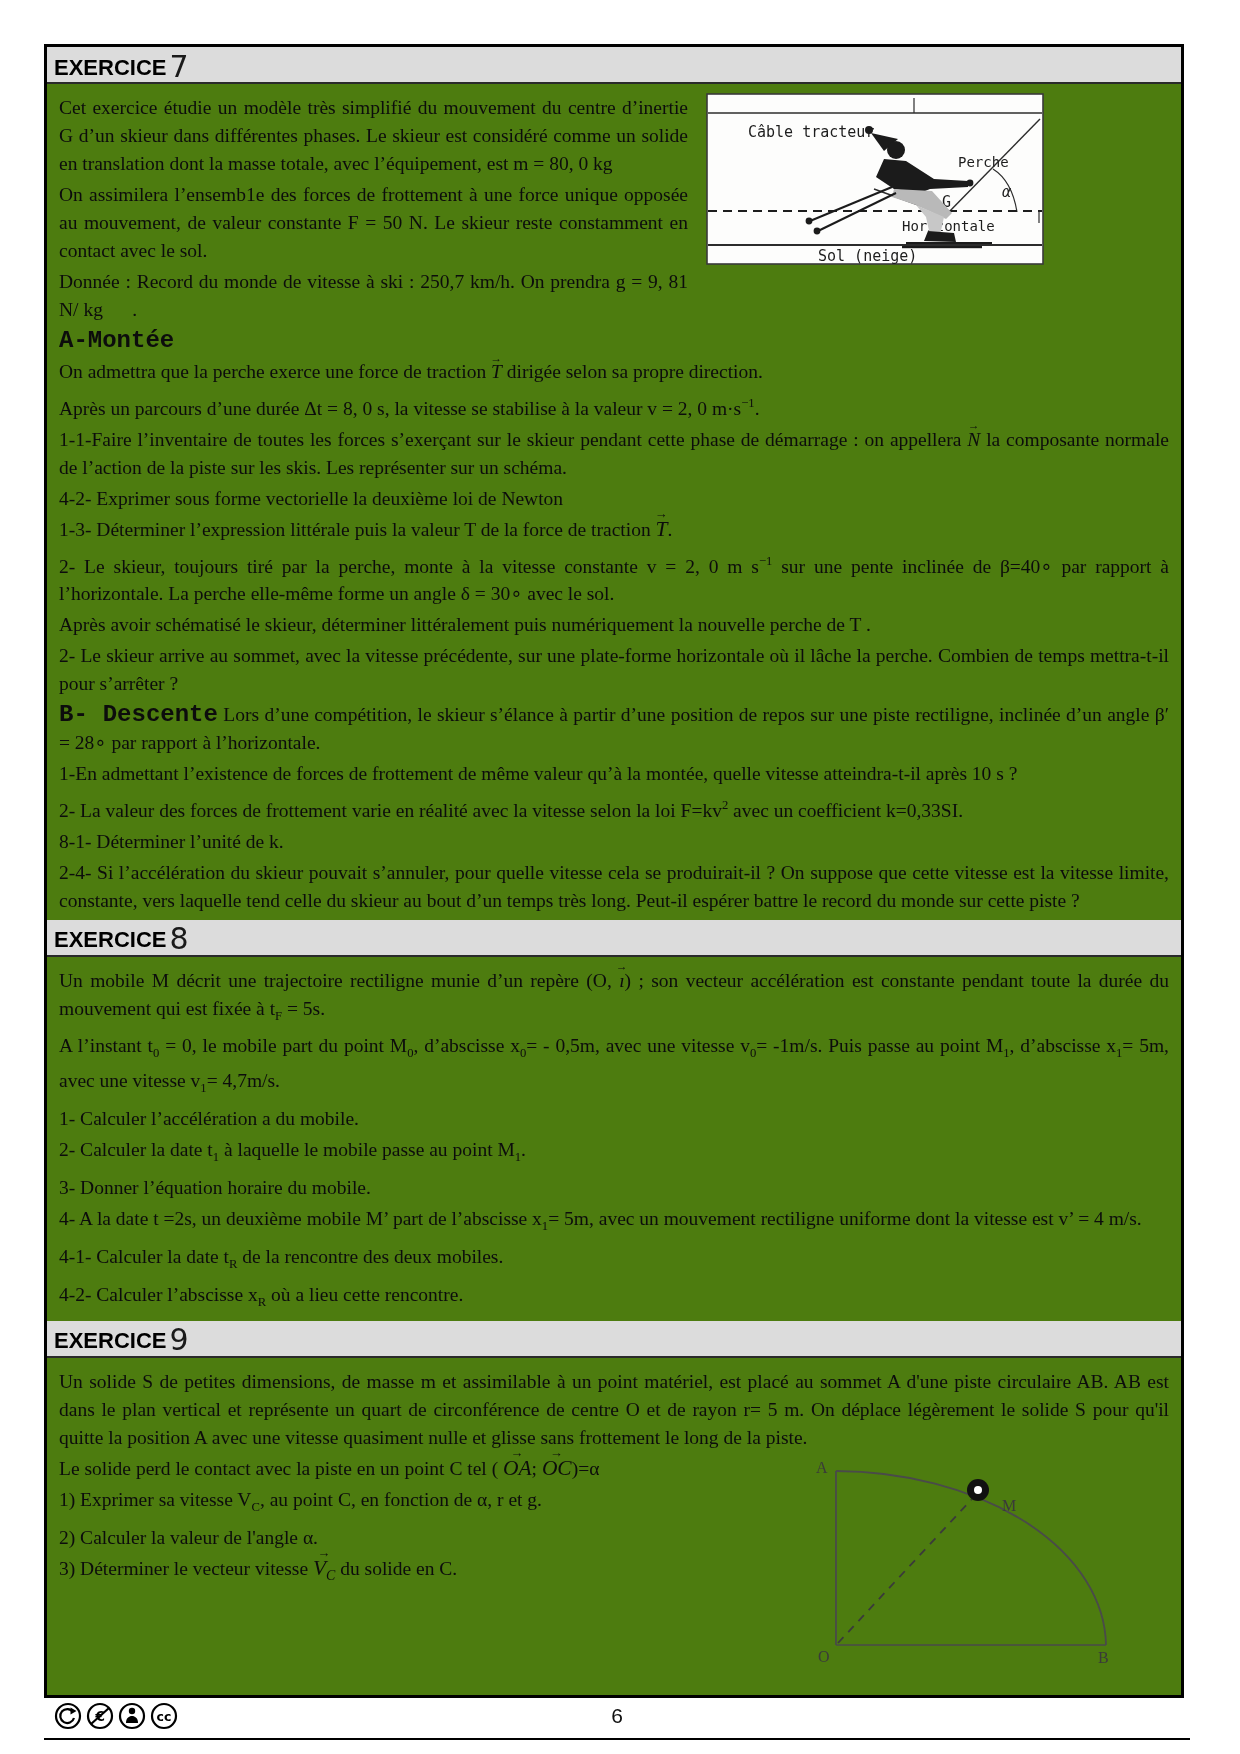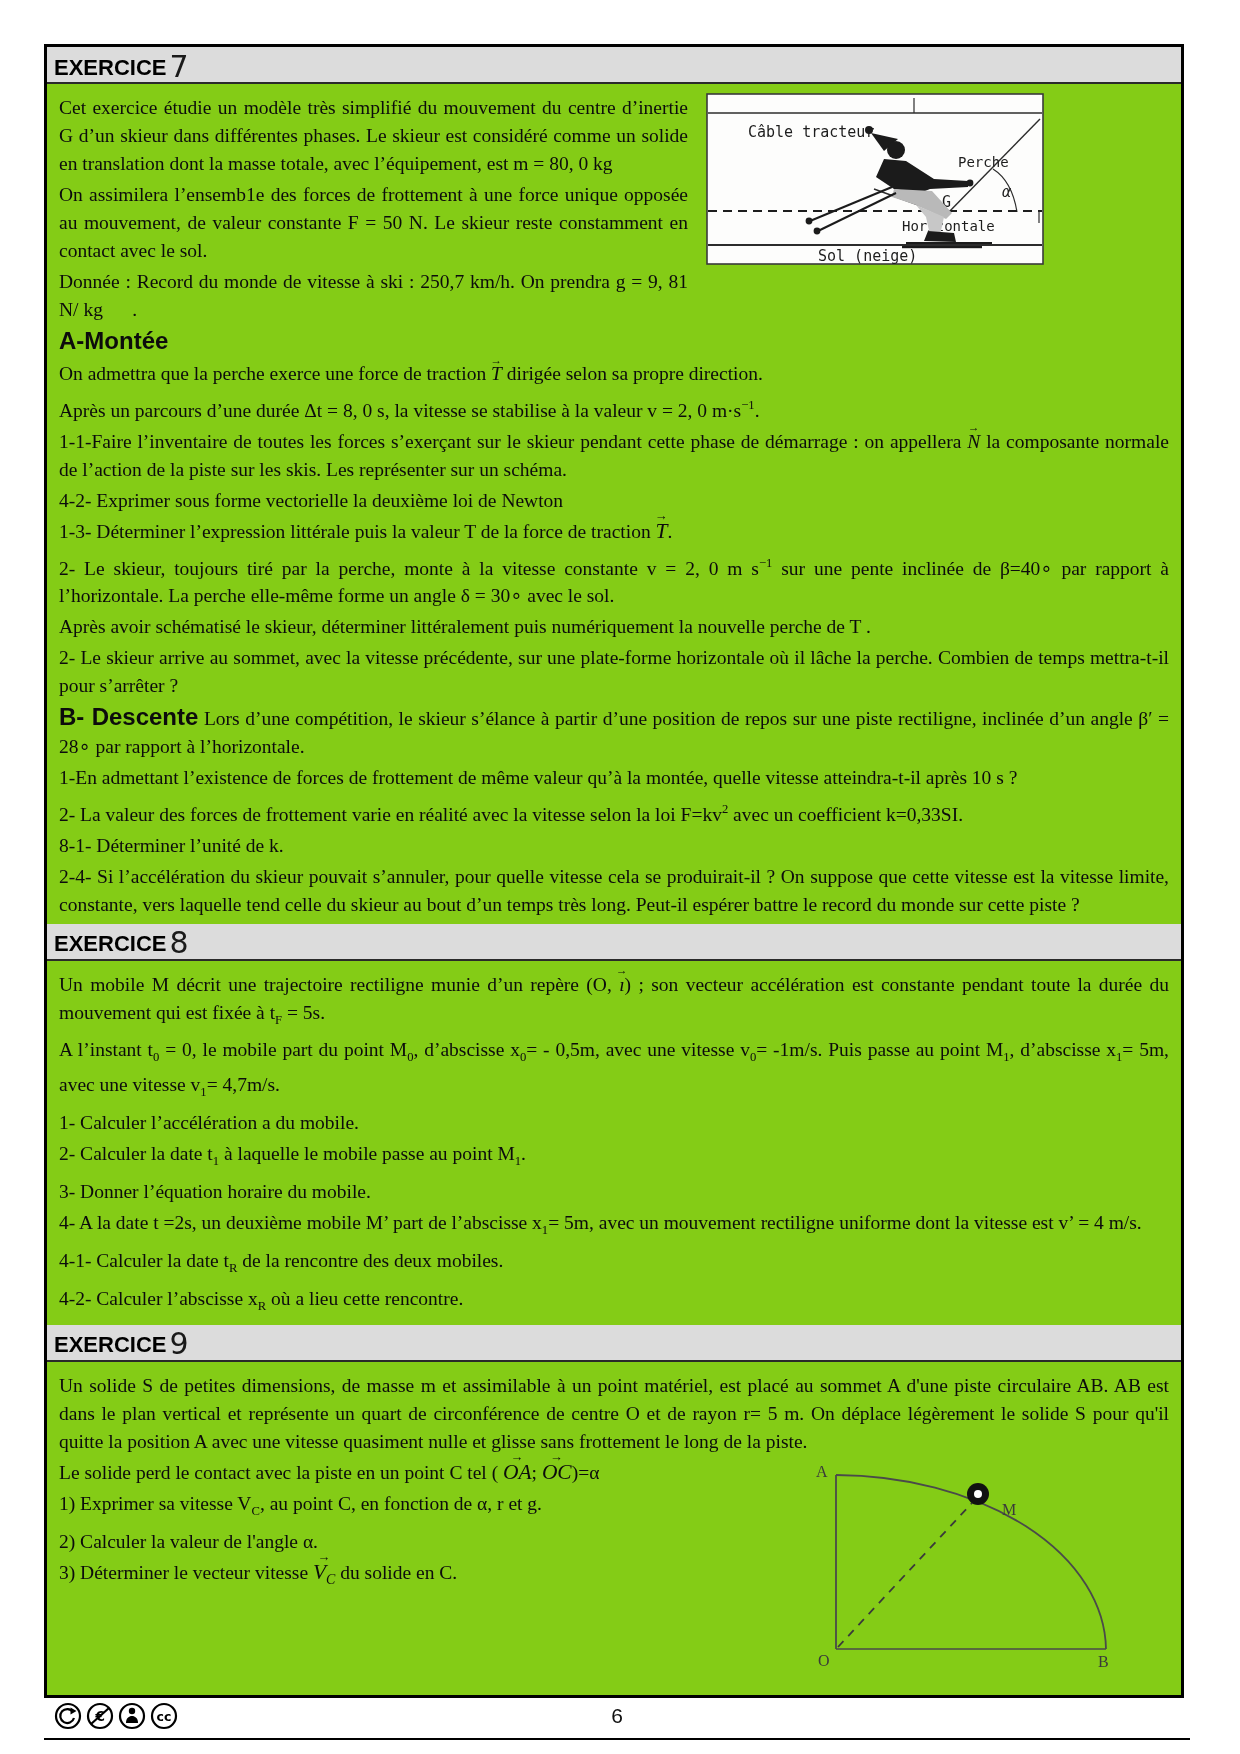--- a/index.html
+++ b/index.html
@@ -1,25 +1,25 @@
 <!DOCTYPE html>
 <html><head>
 <meta charset="utf-8">
 <style>
   html,body{margin:0;padding:0;background:#888;}
   .page{position:relative;width:1240px;height:1754px;background:#ffffff;margin:0 auto;overflow:hidden;}
   .box{position:absolute;left:44px;top:44px;width:1140px;height:1654px;border:3px solid #000;
-       box-sizing:border-box;background:#84cc16;overflow:hidden;}
+       box-sizing:border-box;background:#4d7c0f;overflow:hidden;}
   .band{height:34px;background:#dcdcdc;border-bottom:2px solid #2a2a2a;display:flex;align-items:flex-end;
         padding:0 0 1px 7px;gap:3px;}
   .ex-label{font-family:"Liberation Sans",sans-serif;font-weight:bold;font-size:22px;color:#000;line-height:1.25;}
   .ex-num{font-family:"DejaVu Sans",sans-serif;font-weight:normal;font-size:30px;color:#1a1a1a;line-height:0.95;}
   .content{padding:7px 9px 2px 9px;font-family:"Liberation Serif",serif;font-size:19.5px;line-height:28px;color:#0c0c0c;}
   .para{margin:3px;text-align:justify;}
-  .inhead{font-family:Liberation Sans, sans-serif;font-weight:bold;font-size:24px;}
+  .inhead{font-family:Liberation Mono, monospace;font-weight:bold;font-size:24px;}
   sub{font-size:0.65em;}
   sup{font-size:0.65em;}
   .vec{position:relative;font-style:italic;display:inline-block;line-height:1;}
   .vec::before{content:"\2192";position:absolute;left:50%;transform:translateX(-50%);top:-0.8em;
                font-size:0.6em;font-style:normal;}
   .vecbig{font-size:1.1em;}
   
   .fig-skier{float:right;width:338px;margin:2px 128px 6px 18px;}
   .fig-arc{float:right;width:332px;margin:2px 44px 0 14px;}
   .figlabel{font-family:"DejaVu Sans Mono",monospace;}

